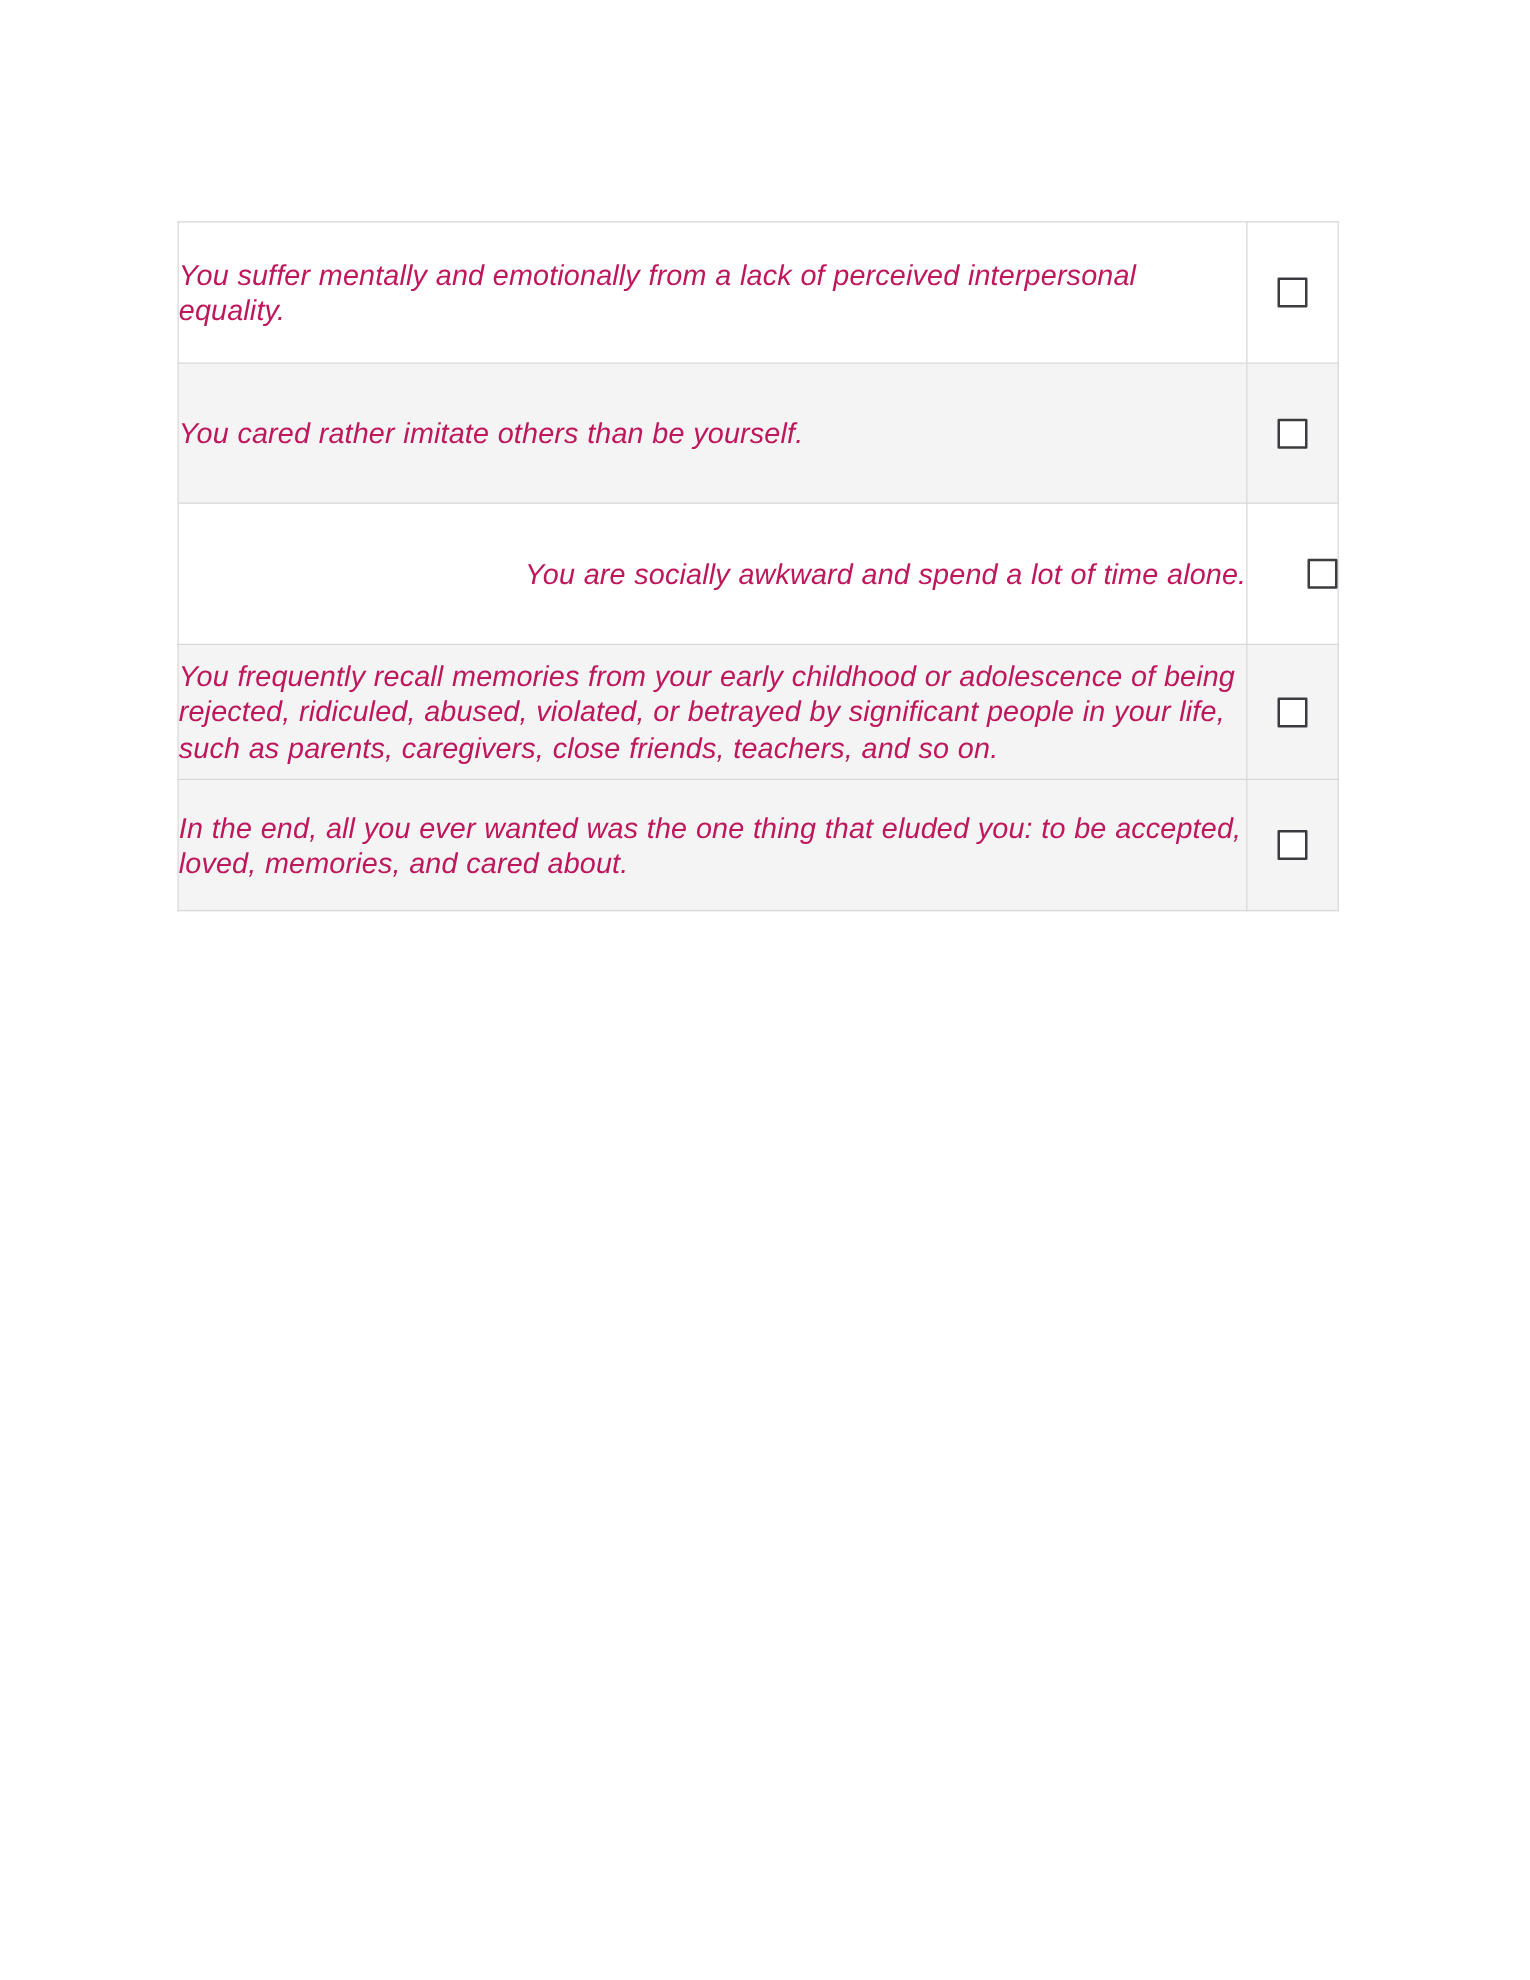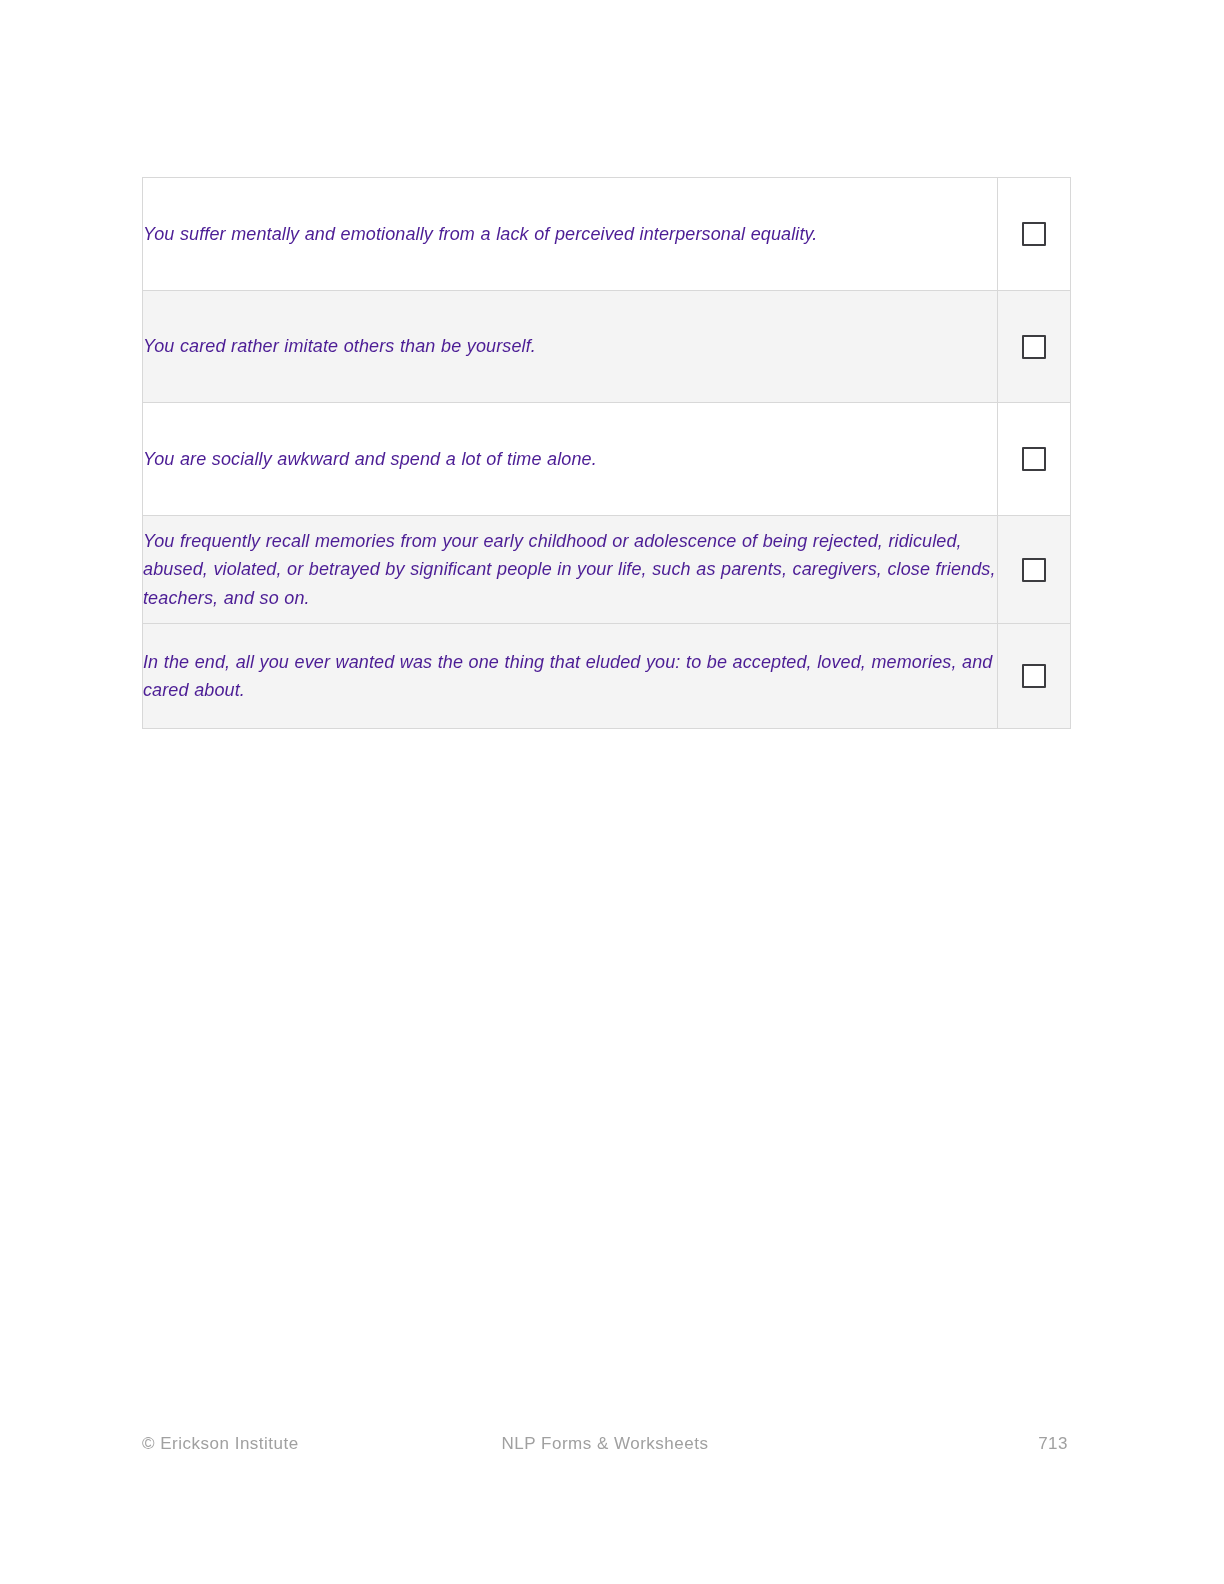--- a/index.html
+++ b/index.html
@@ -48,23 +48,23 @@
     padding: 0;
   }
 
   .cell-statement {
     width: 854px;
     padding: 10px 22px 10px 10px;
   }
 
   .statement-text {
     font-style: italic;
-    font-size: 18px;
+    font-size: 23px;
     line-height: 28.5px;
-    color: #4c1d95;
+    color: #be185d;
     letter-spacing: 0.12px;
     word-spacing: 0.4px;
   }
 
   .cell-check {
     width: 72px;
     text-align: center;
   }
 
   .checkbox {
@@ -74,21 +74,21 @@
     border: 2px solid #3c3c40;
     border-radius: 1px;
     background: #ffffff;
     box-sizing: content-box;
     vertical-align: middle;
   }
 
   
   .r1 .cell-statement, .r1 .cell-check { height: 112px; }
   .r2 .cell-statement, .r2 .cell-check { height: 111px; }
-  .r3 .cell-statement, .r3 .cell-check { height: 112px; }
+  .r3 .cell-statement, .r3 .cell-check { height: 112px; text-align: right; }
   .r4 .cell-statement, .r4 .cell-check { height: 107px; margin-left: 23px; }
   .r5 .cell-statement, .r5 .cell-check { height: 117px; }
   .r6 .cell-statement, .r6 .cell-check { height: 104px; }
 
   
   .footer {
     position: absolute;
     left: 142px;
     top: 1434px;
     width: 926px;
@@ -168,19 +168,14 @@
           <div class="statement-text">In the end, all you ever wanted was the one thing that eluded you: to be accepted, loved, memories, and cared about.</div>
         </td>
         <td class="cell-check">
           <span class="checkbox"></span>
         </td>
       </tr>
 
     </tbody>
   </table>
 
-  <div class="footer">
-    <span class="footer-left">© Erickson Institute</span>
-    <span class="footer-center">NLP Forms &amp; Worksheets</span>
-    <span class="footer-right">713</span>
-  </div>
 
 </div>
 
 </body></html>

